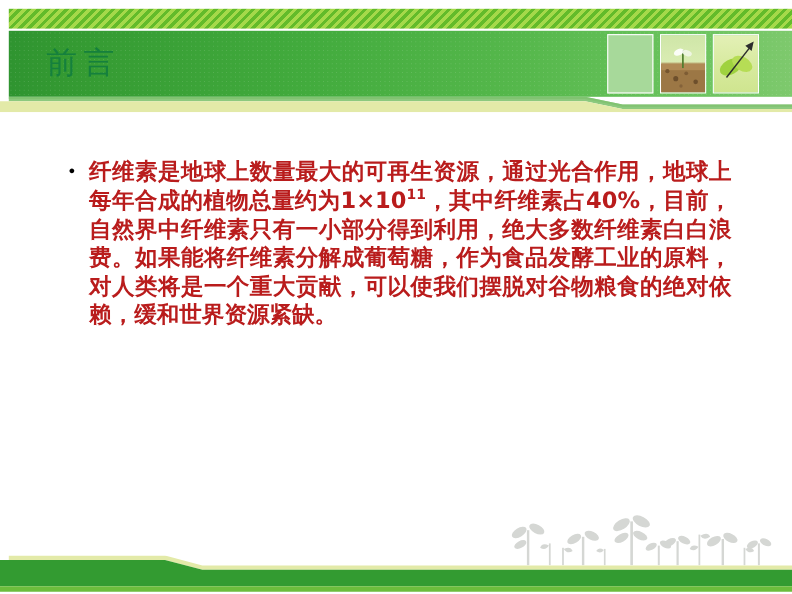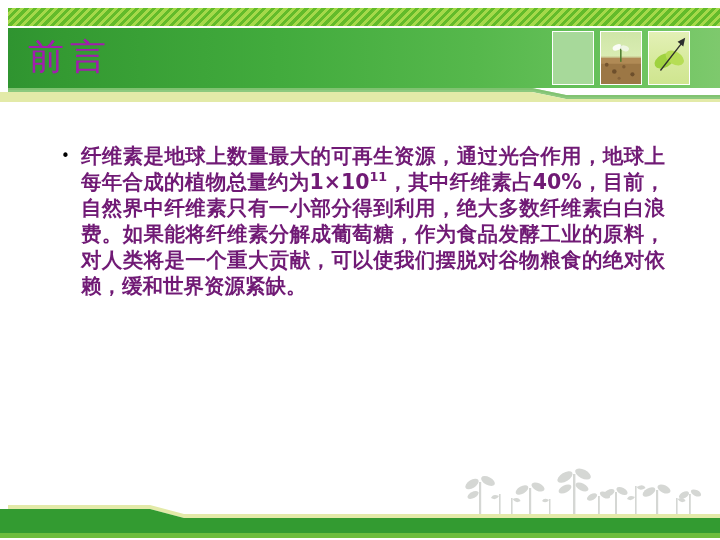--- a/index.html
+++ b/index.html
@@ -24,22 +24,22 @@
     position:absolute;left:8px;top:28px;width:712px;height:60px;
     background:linear-gradient(to right,#2f9430 0%,#349a32 8%,#42ab3d 38%,#56b84c 66%,#6cc45f 88%,#7ec96d 100%);
   }
   .header-green .dots{
     position:absolute;inset:0;
     background-image:radial-gradient(circle,rgba(255,255,255,.16) 0.6px, rgba(255,255,255,0) 0.7px);
     background-size:4px 4px;
   }
 
   .header-title{
-    position:absolute;left:28px;top:26px;
-    font-size:36px;line-height:62px;color:#a21caf;
+    position:absolute;left:42px;top:26px;
+    font-size:28px;line-height:62px;color:#15803d;
     font-family:"DejaVu Serif","Liberation Serif",serif;
     letter-spacing:6px;white-space:nowrap;
   }
 
   
   .thumbs{position:absolute;left:552px;top:31px;height:54px;display:flex;gap:6px;}
   .thumb{
     width:42px;height:54px;border:1px solid #ffffff;box-sizing:border-box;position:relative;overflow:hidden;
   }
   .thumb-blank{background:#a7d99a;}
@@ -58,21 +58,21 @@
   
   .content{
     position:absolute;left:55px;top:143px;width:610px;
   }
   .bullet-row{display:flex;align-items:flex-start;}
   .bullet-dot{
     width:26px;flex:0 0 26px;color:#000;font-size:15px;line-height:26px;text-align:left;padding-left:6px;box-sizing:border-box;
   }
   .bullet-text{
     flex:1 1 auto;
-    font-size:20.5px;line-height:26px;color:#701a75;font-weight:bold;
+    font-size:20.5px;line-height:26px;color:#b91c1c;font-weight:bold;
     font-family:"DejaVu Sans","Liberation Sans",sans-serif;
     text-align:justify;text-justify:inter-character;
     letter-spacing:0px;
   }
   .bullet-text sup{font-size:.62em;vertical-align:super;line-height:0;}
 
   
   .sprouts{position:absolute;left:455px;top:468px;width:250px;height:46px;}
   .sprouts svg{display:block;}
 

